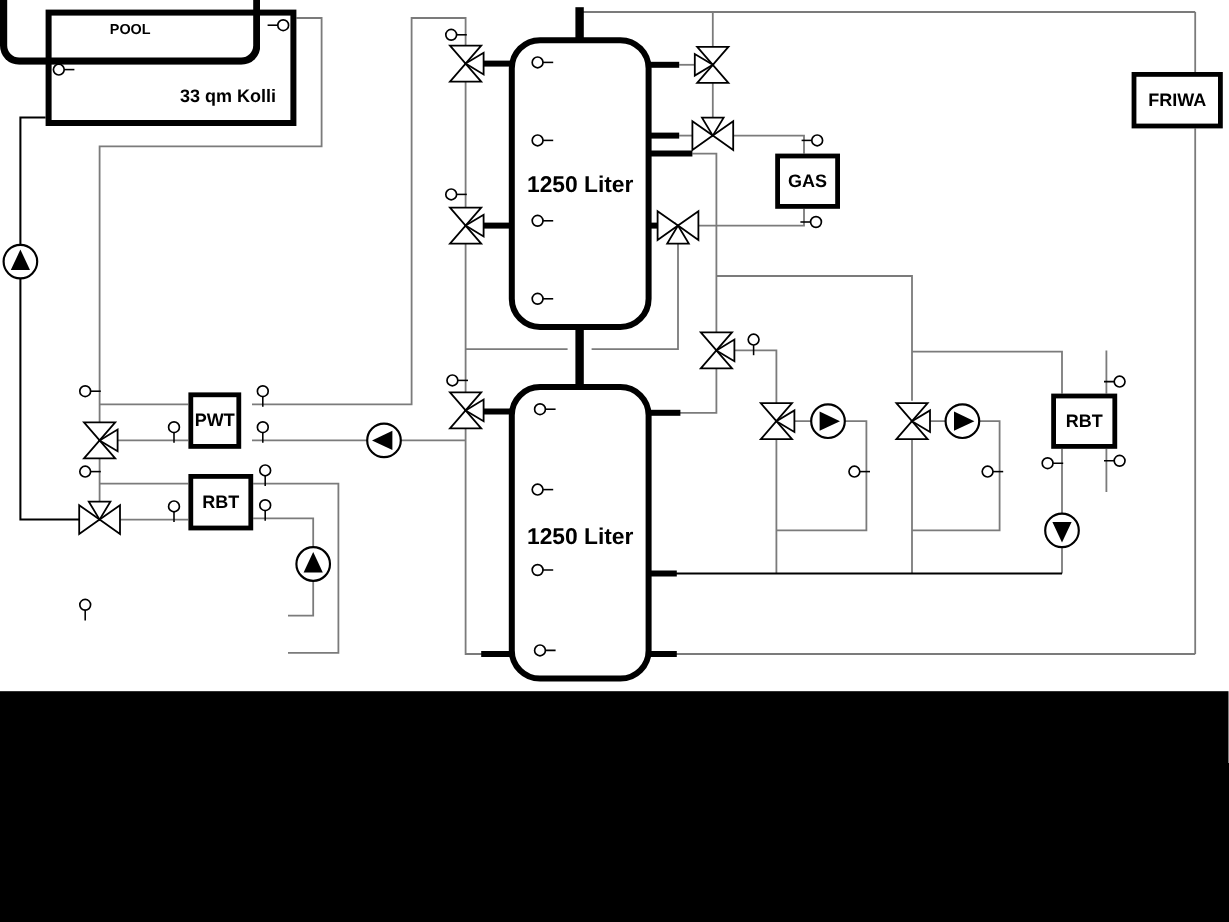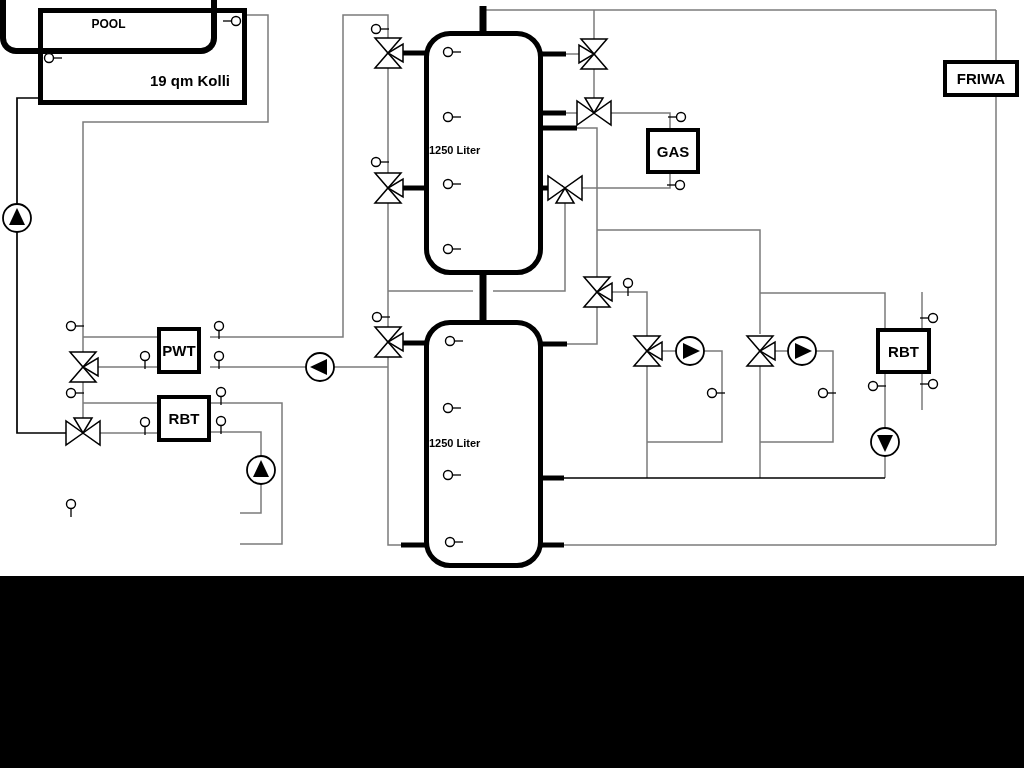--- a/index.html
+++ b/index.html
@@ -10,25 +10,25 @@
   .stage svg{position:absolute;left:0;top:0;}
   .box{position:absolute;box-sizing:border-box;border:4px solid #000;background:#fff;
        display:flex;align-items:center;justify-content:center;
        font-weight:bold;font-size:15px;color:#000;}
   .collector{left:38px;top:8px;width:209px;height:97px;border-width:5px;
              display:block;background:transparent;}
   .collector .corner-label{position:absolute;right:12px;bottom:11px;font-weight:bold;font-size:15px;}
   .tank{border-width:5px;border-radius:26px;background:transparent;display:block;}
   .tank1{left:424px;top:31px;width:119px;height:244px;}
   .tank2{left:424px;top:320px;width:119px;height:248px;}
-  .tank .tank-label{position:absolute;left:0;right:0;font-weight:bold;font-size:11px;}
+  .tank .tank-label{position:absolute;left:0;right:0;text-align:center;font-weight:bold;font-size:19px;}
   .tank1 .tank-label{top:108px;}
   .tank2 .tank-label{top:112px;}
   .gas{left:646px;top:128px;width:54px;height:46px;text-align:center;}
-  .friwa{left:943px;top:60px;width:76px;height:37px;}
+  .friwa{left:943px;top:60px;width:76px;height:47px;}
   .pwt{left:157px;top:327px;width:44px;height:47px;}
   .rbt-left{left:157px;top:395px;width:54px;height:47px;}
   .rbt-right{left:876px;top:328px;width:55px;height:46px;}
   .pool{left:35px;top:505px;width:205px;height:48px;border:0;background:transparent;
         border-left:6px solid #000;border-right:6px solid #000;border-bottom:6px solid #000;
         border-radius:0 0 16px 16px;display:flex;align-items:center;justify-content:center;}
   .bottom-bar{position:absolute;left:0;top:576px;width:1024px;height:192px;background:#000;}
 </style>
 </head>
 <body>
@@ -184,21 +184,21 @@
       <circle cx="823" cy="393" r="4.5" fill="#fff" stroke="#000" stroke-width="1.4"></circle>
       <polyline points="877,386 886,386" fill="none" stroke="#000" stroke-width="1.3"></polyline>
       <circle cx="873" cy="386" r="4.5" fill="#fff" stroke="#000" stroke-width="1.4"></circle>
       <polyline points="920,318 929,318" fill="none" stroke="#000" stroke-width="1.3"></polyline>
       <circle cx="933" cy="318" r="4.5" fill="#fff" stroke="#000" stroke-width="1.4"></circle>
       <polyline points="920,384 929,384" fill="none" stroke="#000" stroke-width="1.3"></polyline>
       <circle cx="933" cy="384" r="4.5" fill="#fff" stroke="#000" stroke-width="1.4"></circle>
     </svg>
 
   <div class="box collector">
-    <span class="corner-label">19 qm Kolli</span>
+    <span class="corner-label">33 qm Kolli</span>
   </div>
 
   <div class="box tank tank1">
     <span class="tank-label">1250 Liter</span>
   </div>
 
   <div class="box tank tank2">
     <span class="tank-label">1250 Liter</span>
   </div>
 

